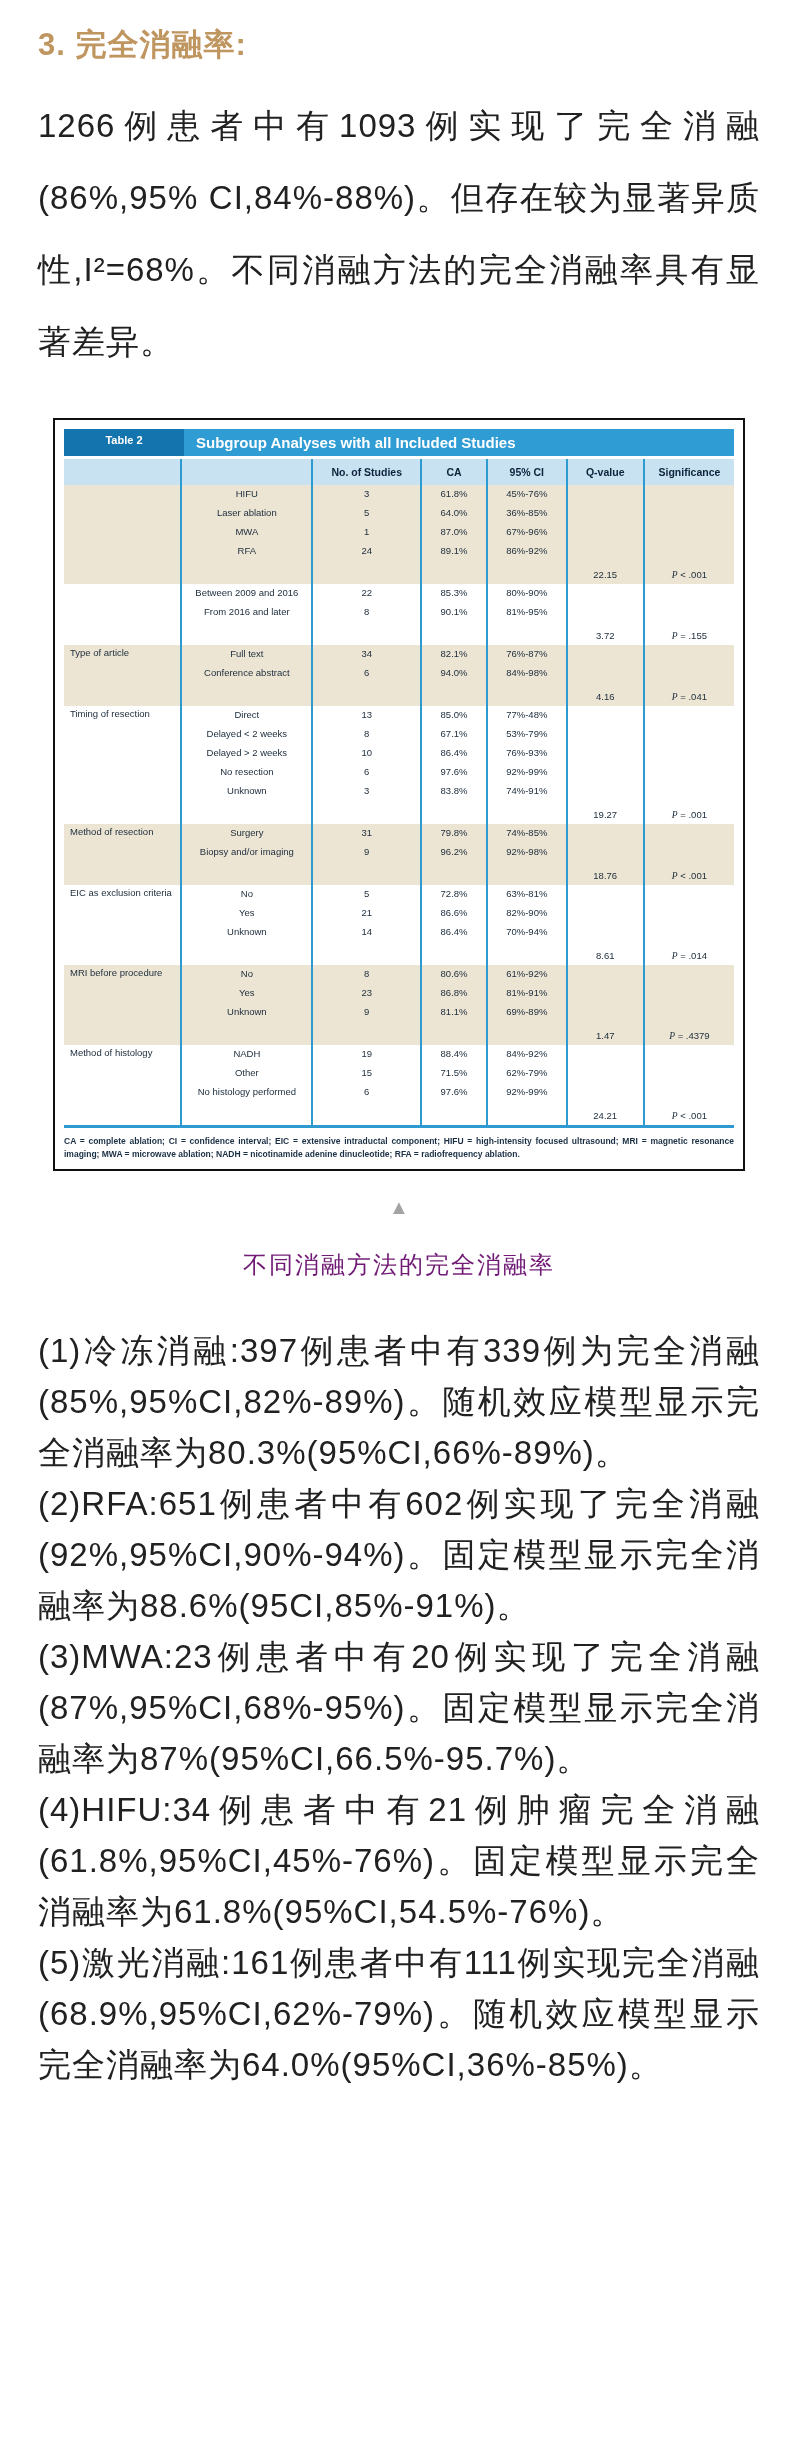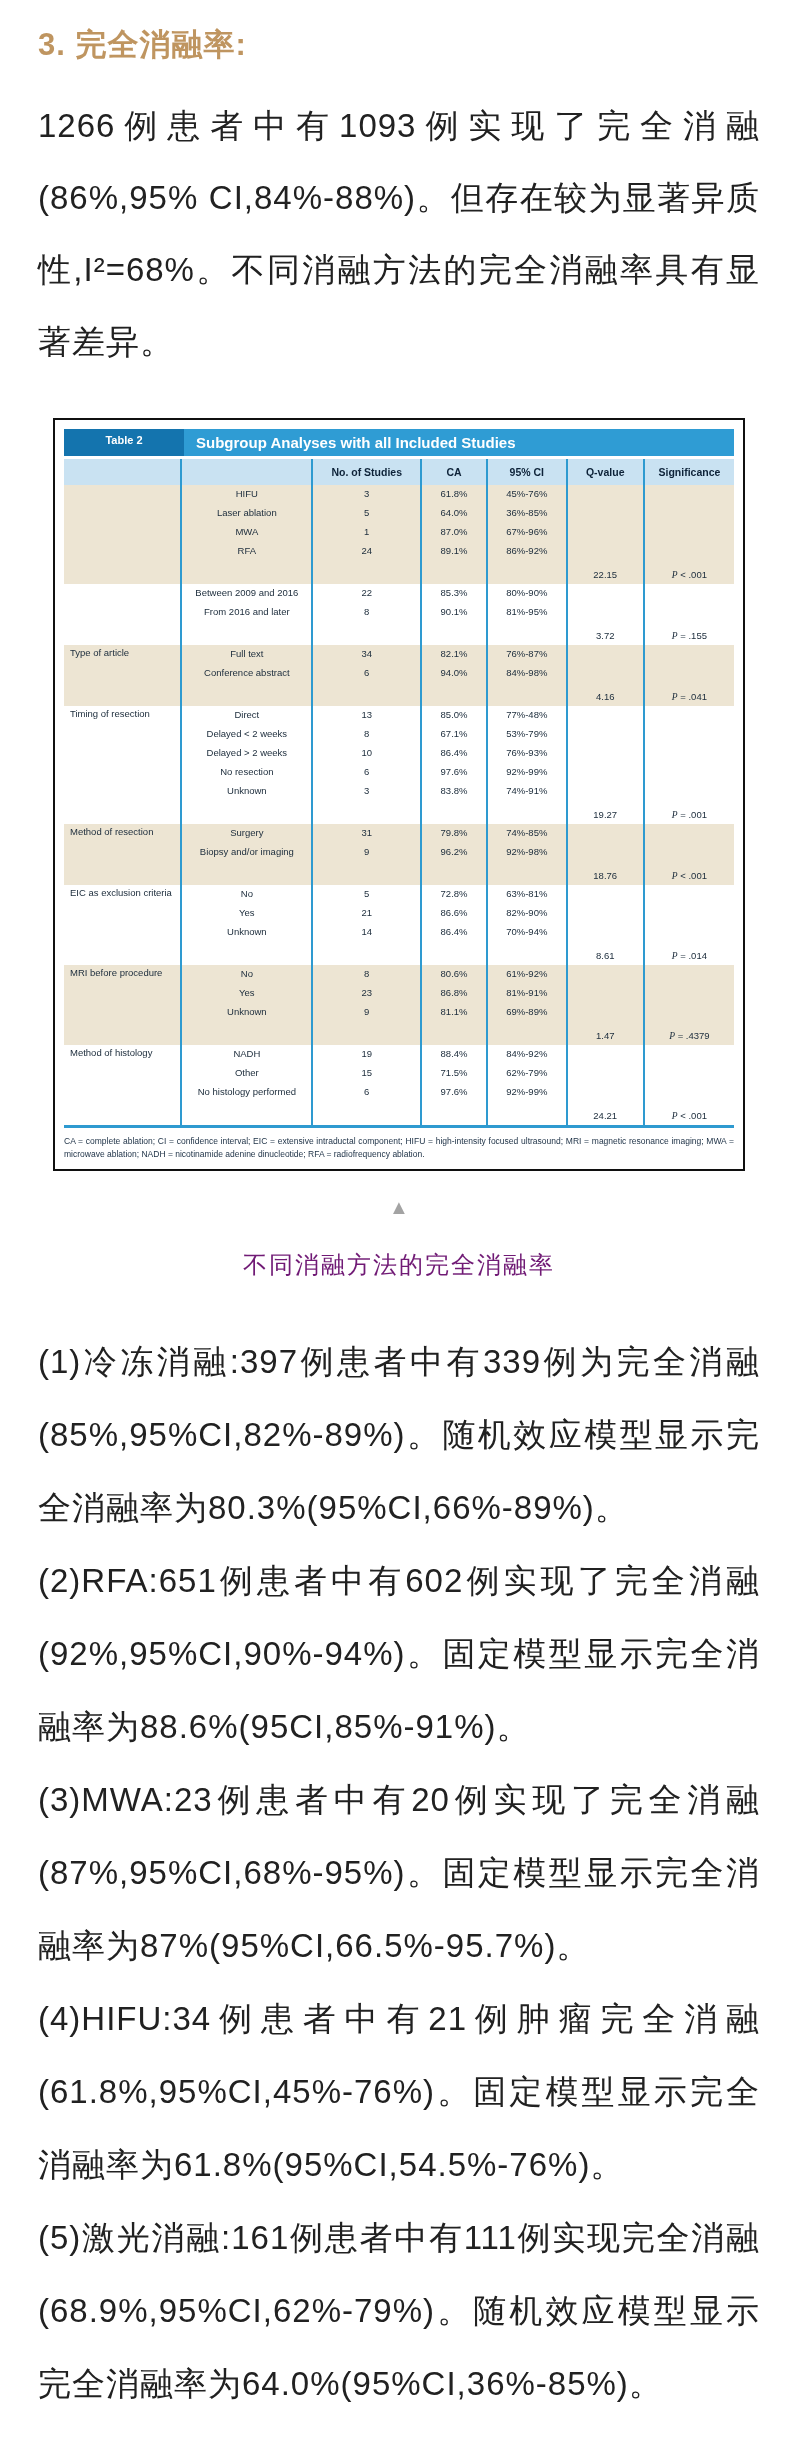--- a/index.html
+++ b/index.html
@@ -4,21 +4,21 @@
 <style>
   html,body{margin:0;padding:0;background:#ffffff;}
   body{width:800px;font-family:"Liberation Sans","DejaVu Sans",sans-serif;color:#1f1f1f;}
   .page{padding:18px 40px 46px 38px;}
 
   
   .section-heading{margin:6px 0 24px 0;font-size:31px;font-weight:bold;color:#BF9560;letter-spacing:1px;}
 
   
   .body-text{margin:0;font-size:33px;line-height:72px;text-align:justify;text-justify:inter-ideograph;letter-spacing:1px;color:#212121;}
-  .finding{line-height:73px;}
+  .finding{line-height:51px;}
 
   
   .table-figure{margin:40px auto 0 auto;width:692px;box-sizing:border-box;border:2px solid #101010;background:#ffffff;padding:9px 9px 8px 9px;}
 
   .t2-titlebar{display:flex;align-items:stretch;}
   .t2-label{background:#1474AE;color:#ffffff;font-size:11px;font-weight:bold;padding:5px 12px;width:120px;box-sizing:border-box;text-align:center;}
   .t2-title{background:#2F9CD4;color:#ffffff;font-size:15px;font-weight:bold;padding:5px 12px;flex:1;}
 
   table.t2{width:100%;border-collapse:collapse;margin-top:3px;border-bottom:3px solid #2E9AD0;table-layout:fixed;}
   table.t2 th{background:#C9E2F2;color:#0d2238;font-size:10.5px;font-weight:bold;height:26px;text-align:center;padding:0 2px;}
@@ -31,21 +31,21 @@
   table.t2 .c5{width:11.3%;}
   table.t2 .c6{width:13.5%;}
   table.t2 th.c1,table.t2 th.c2,table.t2 th.c3,table.t2 th.c4,table.t2 th.c5,table.t2 th.c6,
   table.t2 td.c1,table.t2 td.c2,table.t2 td.c3,table.t2 td.c4,table.t2 td.c5,table.t2 td.c6{border-left:2px solid #2E9AD0;}
   tr.g-shaded{background:#EDE5D3;}
   tr.g-plain{background:#ffffff;}
   table.t2 td.c0{text-align:left;vertical-align:top;padding:3px 2px 0 6px;}
   tr.qrow td{height:20px;vertical-align:bottom;padding-bottom:3px;}
   tr.qrow td.c6 i{font-style:italic;font-family:"Liberation Serif","DejaVu Serif",serif;}
 
-  .t2-footnote{margin-top:7px;font-size:8.5px;line-height:1.55;color:#1b2f44;text-align:justify;}
+  .t2-footnote{margin-top:7px;font-size:8.5px;line-height:1.55;color:#1b2f44;text-align:justify;font-weight:bold;}
 
   
   .caption-block{text-align:center;margin-top:26px;}
   .caption-arrow{font-size:20px;color:#a3a3a3;line-height:1;}
   .caption-text{margin-top:32px;font-size:24px;color:#701a75;letter-spacing:2px;}
   .findings-wrap{margin-top:44px;}
 </style>
 </head>
 <body>
 

